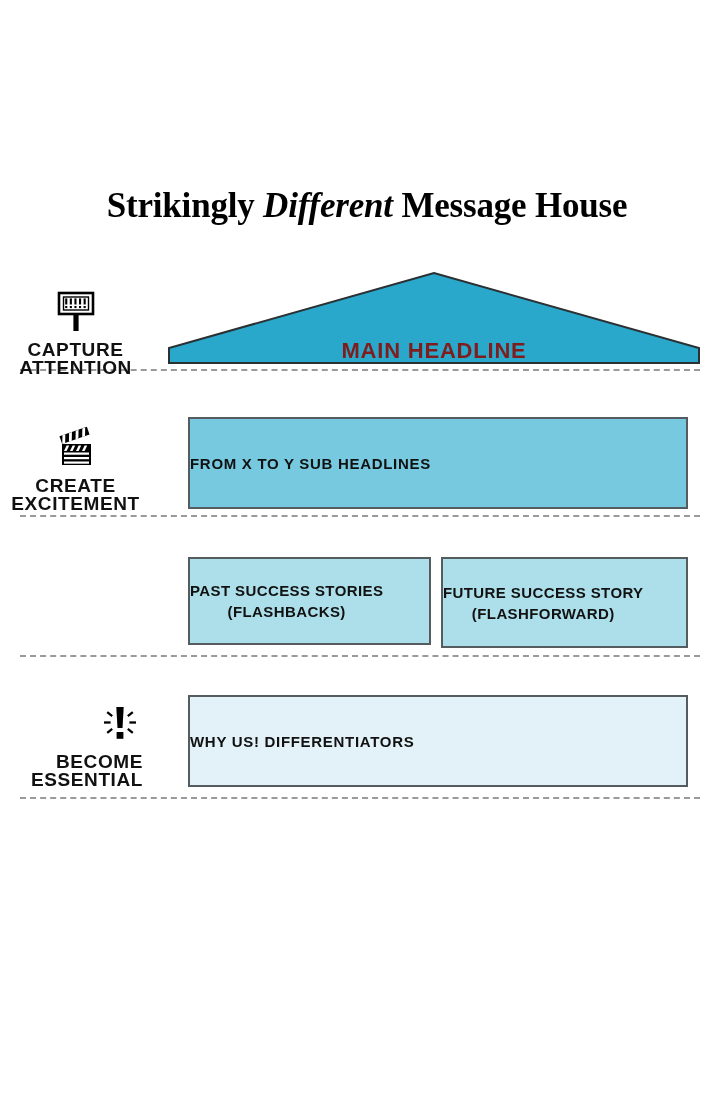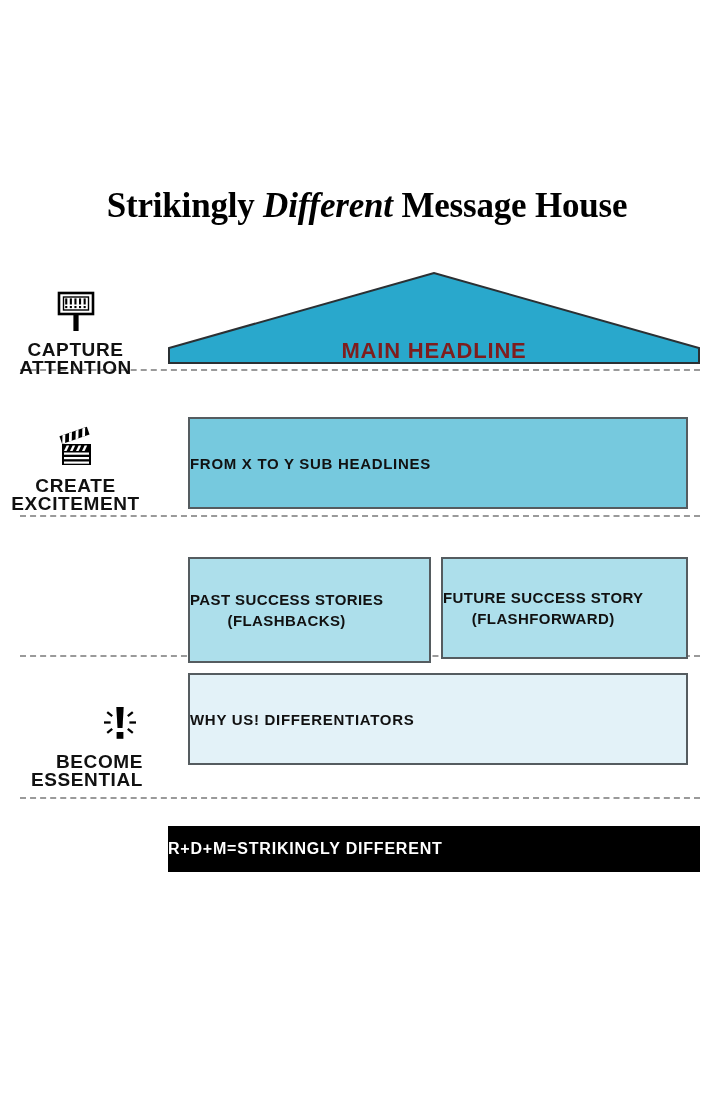--- a/index.html
+++ b/index.html
@@ -132,43 +132,43 @@
     height: 92px;
     background: #76c9de;
     font-size: 15px;
     letter-spacing: 0.7px;
   }
 
   .block-past {
     left: 188px;
     top: 557px;
     width: 243px;
-    height: 106px;
+    height: 88px;
     background: #addfeb;
     font-size: 15px;
     letter-spacing: 0.4px;
     line-height: 21px;
     white-space: pre-line;
   }
 
   .block-future {
     left: 441px;
     top: 557px;
     width: 247px;
-    height: 102px;
+    height: 91px;
     background: #addfeb;
     font-size: 15px;
     letter-spacing: 0.4px;
     line-height: 21px;
     white-space: pre-line;
   }
 
   .block-why {
     left: 188px;
-    top: 673px;
+    top: 695px;
     width: 500px;
     height: 92px;
     background: #e3f2f8;
     font-size: 15px;
     letter-spacing: 0.7px;
   }
 
   .block-foundation {
     left: 168px;
     top: 826px;
@@ -286,17 +286,14 @@
   </div>
   <div class="block block-future">
     <span>FUTURE SUCCESS STORY
 (FLASHFORWARD)</span>
   </div>
 
   <div class="block block-why">
     <span>WHY US! DIFFERENTIATORS</span>
   </div>
 
-  <div class="block block-foundation">
-    <span>R+D+M=STRIKINGLY DIFFERENT</span>
-  </div>
 
 </div>
 
 </body></html>

